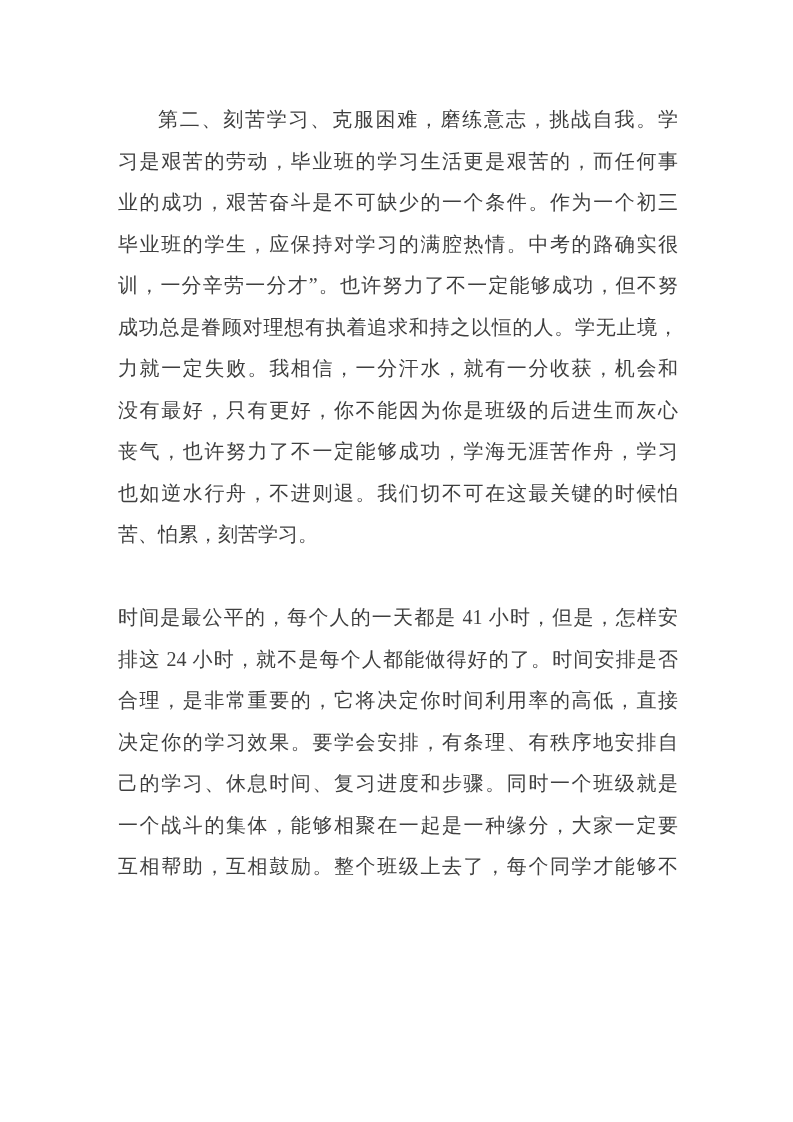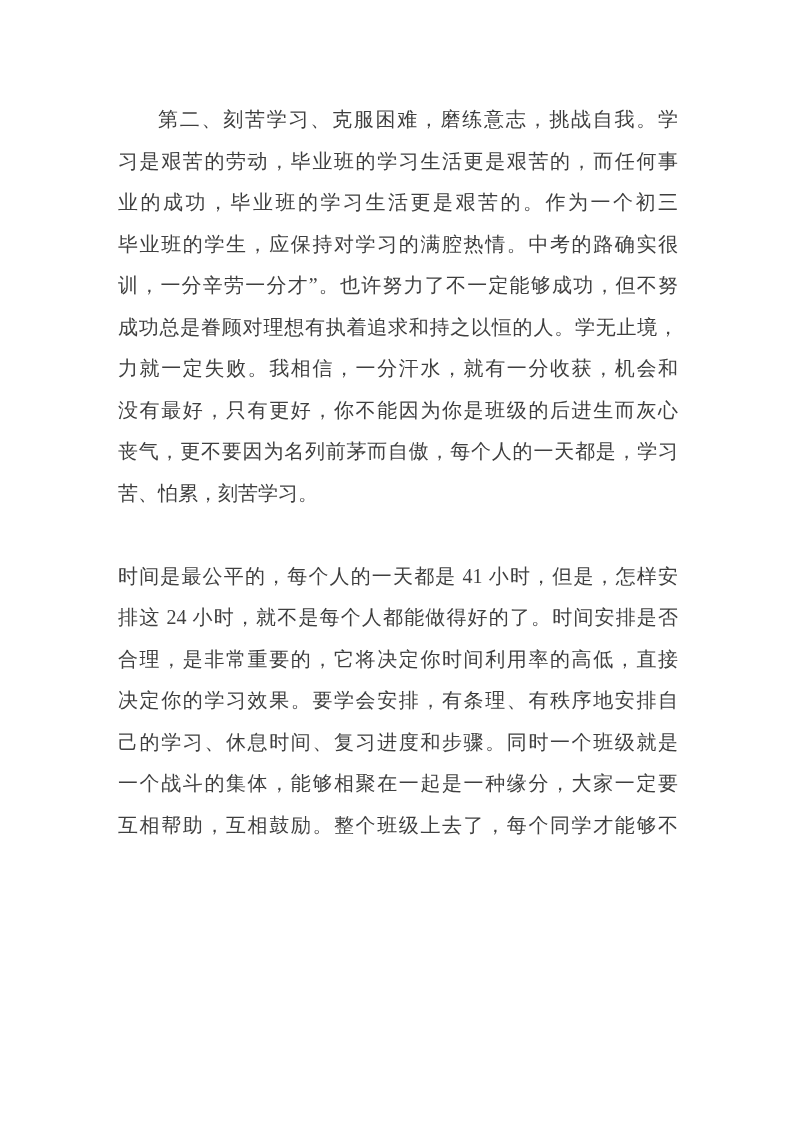--- a/index.html
+++ b/index.html
@@ -48,27 +48,28 @@
   }
 </style>
 </head>
 <body>
 
 <div class="page" style="background: rgb(255, 255, 255);">
   <div class="text-body" style="color: rgb(63, 63, 63);">
       <div class="paragraph">
         <div class="line indent">第二、刻苦学习、克服困难，磨练意志，挑战自我。学</div>
         <div class="line">习是艰苦的劳动，毕业班的学习生活更是艰苦的，而任何事</div>
-        <div class="line">业的成功，毕业班的学习生活更是艰苦的。作为一个初三</div>
+        <div class="line">业的成功，艰苦奋斗是不可缺少的一个条件。作为一个初三</div>
         <div class="line">毕业班的学生，应保持对学习的满腔热情。中考的路确实很</div>
         <div class="line">训，一分辛劳一分才”。也许努力了不一定能够成功，但不努</div>
         <div class="line">成功总是眷顾对理想有执着追求和持之以恒的人。学无止境，</div>
         <div class="line">力就一定失败。我相信，一分汗水，就有一分收获，机会和</div>
         <div class="line">没有最好，只有更好，你不能因为你是班级的后进生而灰心</div>
-        <div class="line">丧气，更不要因为名列前茅而自傲，每个人的一天都是，学习</div>
+        <div class="line">丧气，也许努力了不一定能够成功，学海无涯苦作舟，学习</div>
+        <div class="line">也如逆水行舟，不进则退。我们切不可在这最关键的时候怕</div>
         <div class="line para-end">苦、怕累，刻苦学习。</div>
       </div>
       <div class="paragraph">
         <div class="line">时间是最公平的，每个人的一天都是 41 小时，但是，怎样安</div>
         <div class="line">排这 24 小时，就不是每个人都能做得好的了。时间安排是否</div>
         <div class="line">合理，是非常重要的，它将决定你时间利用率的高低，直接</div>
         <div class="line">决定你的学习效果。要学会安排，有条理、有秩序地安排自</div>
         <div class="line">己的学习、休息时间、复习进度和步骤。同时一个班级就是</div>
         <div class="line">一个战斗的集体，能够相聚在一起是一种缘分，大家一定要</div>
         <div class="line">互相帮助，互相鼓励。整个班级上去了，每个同学才能够不</div>

